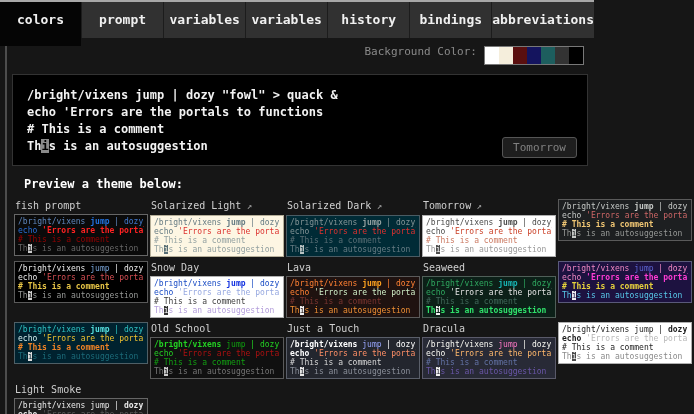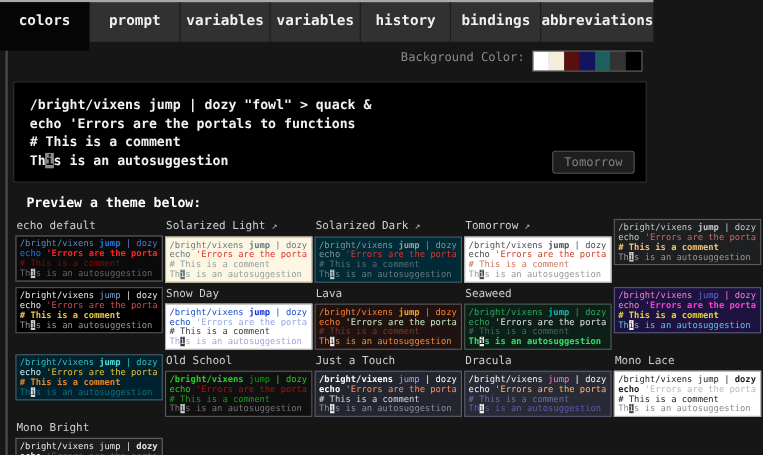--- a/index.html
+++ b/index.html
@@ -82,21 +82,21 @@
       <div class="tline">echo 'Errors are the portals to functions</div>
       <div class="tline"># This is a comment</div>
       <div class="tline"><span>Th</span><span class="cursor-main">i</span><span>s is an autosuggestion</span></div>
       <button class="customize">Tomorrow</button>
     </div>
 
     <div class="heading">Preview a theme below:</div>
 
     <div class="grid">
         <div class="tile">
-          <div class="tile-title">echo default</div>
+          <div class="tile-title">fish prompt</div>
           <div class="tbox" style="background: rgb(10, 10, 10); border-color: rgb(102, 102, 102);">
             <div class="trow"><span style="color: rgb(95, 135, 189);">/bright/vixens </span><span class="b" style="color: rgb(34, 114, 224);">jump</span><span style="color: rgb(95, 135, 189);"> | </span><span style="color: rgb(65, 121, 207);">dozy</span><span style="color: rgb(181, 181, 32);"> "fowl" &gt; quack &amp;</span></div>
             <div class="trow"><span style="color: rgb(43, 111, 214);">echo </span><span class="b" style="color: rgb(255, 34, 34);">'Errors are the portals to discovery</span></div>
             <div class="trow"><span style="color: rgb(153, 0, 0);"># This is a comment</span></div>
             <div class="trow"><span style="color: rgb(102, 102, 102);">Th</span><span style="color: rgb(10, 10, 10); background: rgb(204, 204, 204);">i</span><span style="color: rgb(102, 102, 102);">s is an autosuggestion</span></div>
           </div>
         </div>
         <div class="tile">
           <div class="tile-title">Solarized Light<span class="link-ic"> ↗</span></div>
           <div class="tbox" style="background: rgb(253, 246, 227); border-color: rgb(181, 174, 152);">
@@ -204,30 +204,29 @@
         <div class="tile">
           <div class="tile-title">Dracula</div>
           <div class="tbox" style="background: rgb(40, 42, 54); border-color: rgb(90, 90, 106);">
             <div class="trow"><span style="color: rgb(248, 248, 242);">/bright/vixens </span><span style="color: rgb(255, 121, 198);">jump</span><span style="color: rgb(248, 248, 242);"> | </span><span style="color: rgb(248, 248, 242);">dozy</span><span style="color: rgb(241, 250, 140);"> "fowl" &gt; quack &amp;</span></div>
             <div class="trow"><span style="color: rgb(248, 248, 242);">echo </span><span style="color: rgb(255, 184, 108);">'Errors are the portals to discovery</span></div>
             <div class="trow"><span style="color: rgb(98, 114, 164);"># This is a comment</span></div>
             <div class="trow"><span style="color: rgb(106, 86, 168);">Th</span><span style="color: rgb(40, 42, 54); background: rgb(240, 240, 240);">i</span><span style="color: rgb(106, 86, 168);">s is an autosuggestion</span></div>
           </div>
         </div>
         <div class="tile">
-          <div class="tile-title">Mono Lace</div>
           <div class="tbox" style="background: rgb(255, 255, 255); border-color: rgb(176, 176, 176);">
             <div class="trow"><span style="color: rgb(28, 28, 28);">/bright/vixens </span><span style="color: rgb(28, 28, 28);">jump</span><span style="color: rgb(28, 28, 28);"> | </span><span class="b" style="color: rgb(28, 28, 28);">dozy</span><span style="color: rgb(184, 184, 184);"> "fowl" &gt; quack &amp;</span></div>
             <div class="trow"><span class="b" style="color: rgb(28, 28, 28);">echo </span><span style="color: rgb(184, 184, 184);">'Errors are the portals to discovery</span></div>
             <div class="trow"><span style="color: rgb(28, 28, 28);"># This is a comment</span></div>
             <div class="trow"><span style="color: rgb(138, 138, 138);">Th</span><span style="color: rgb(255, 255, 255); background: rgb(74, 74, 74);">i</span><span style="color: rgb(138, 138, 138);">s is an autosuggestion</span></div>
           </div>
         </div>
         <div class="tile">
-          <div class="tile-title">Mono Bright</div>
+          <div class="tile-title">Light Smoke</div>
           <div class="tbox" style="background: rgb(29, 29, 29); border-color: rgb(102, 102, 102);">
             <div class="trow"><span style="color: rgb(232, 232, 232);">/bright/vixens </span><span style="color: rgb(232, 232, 232);">jump</span><span style="color: rgb(232, 232, 232);"> | </span><span class="b" style="color: rgb(232, 232, 232);">dozy</span><span style="color: rgb(232, 232, 232);"> "fowl" &gt; quack &amp;</span></div>
             <div class="trow"><span class="b" style="color: rgb(232, 232, 232);">echo </span><span style="color: rgb(88, 88, 88);">'Errors are the portals to discovery</span></div>
           </div>
         </div>
       </div>
 
   </div>
 </div>
 

